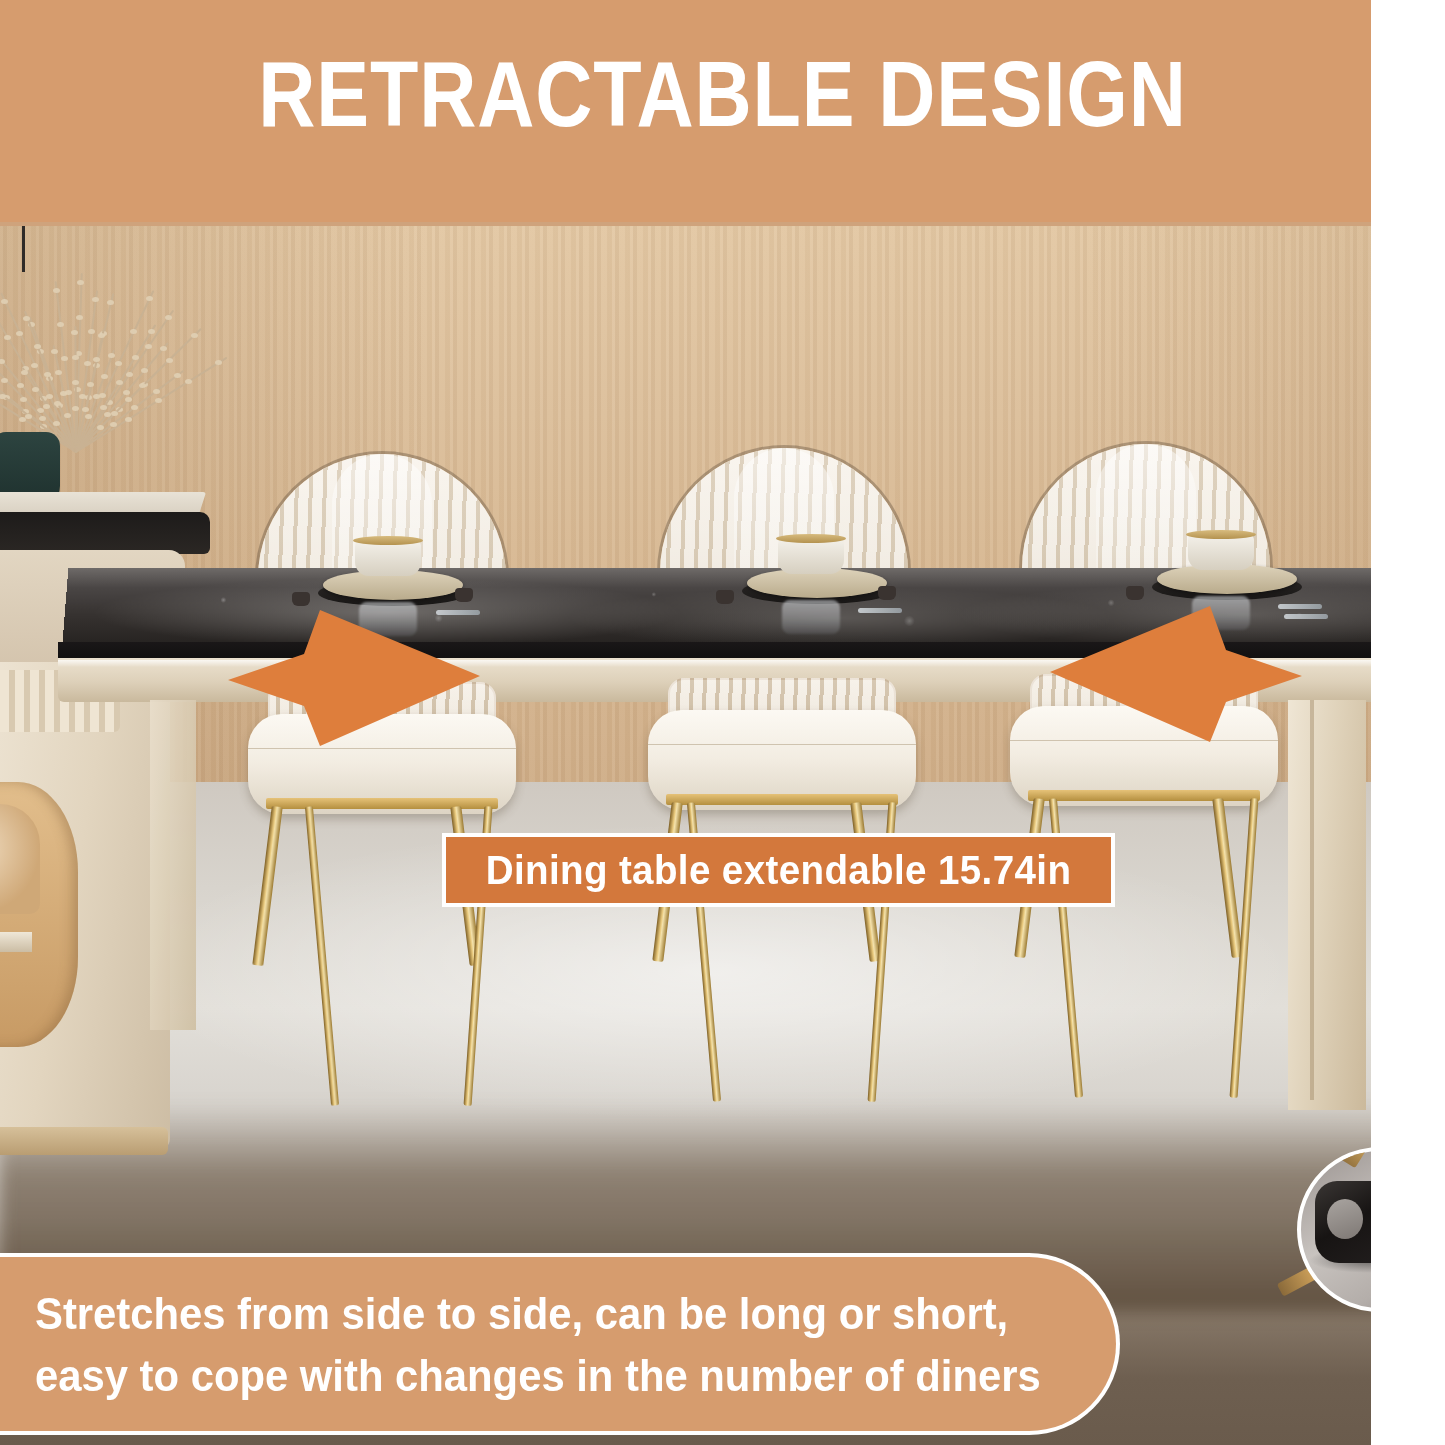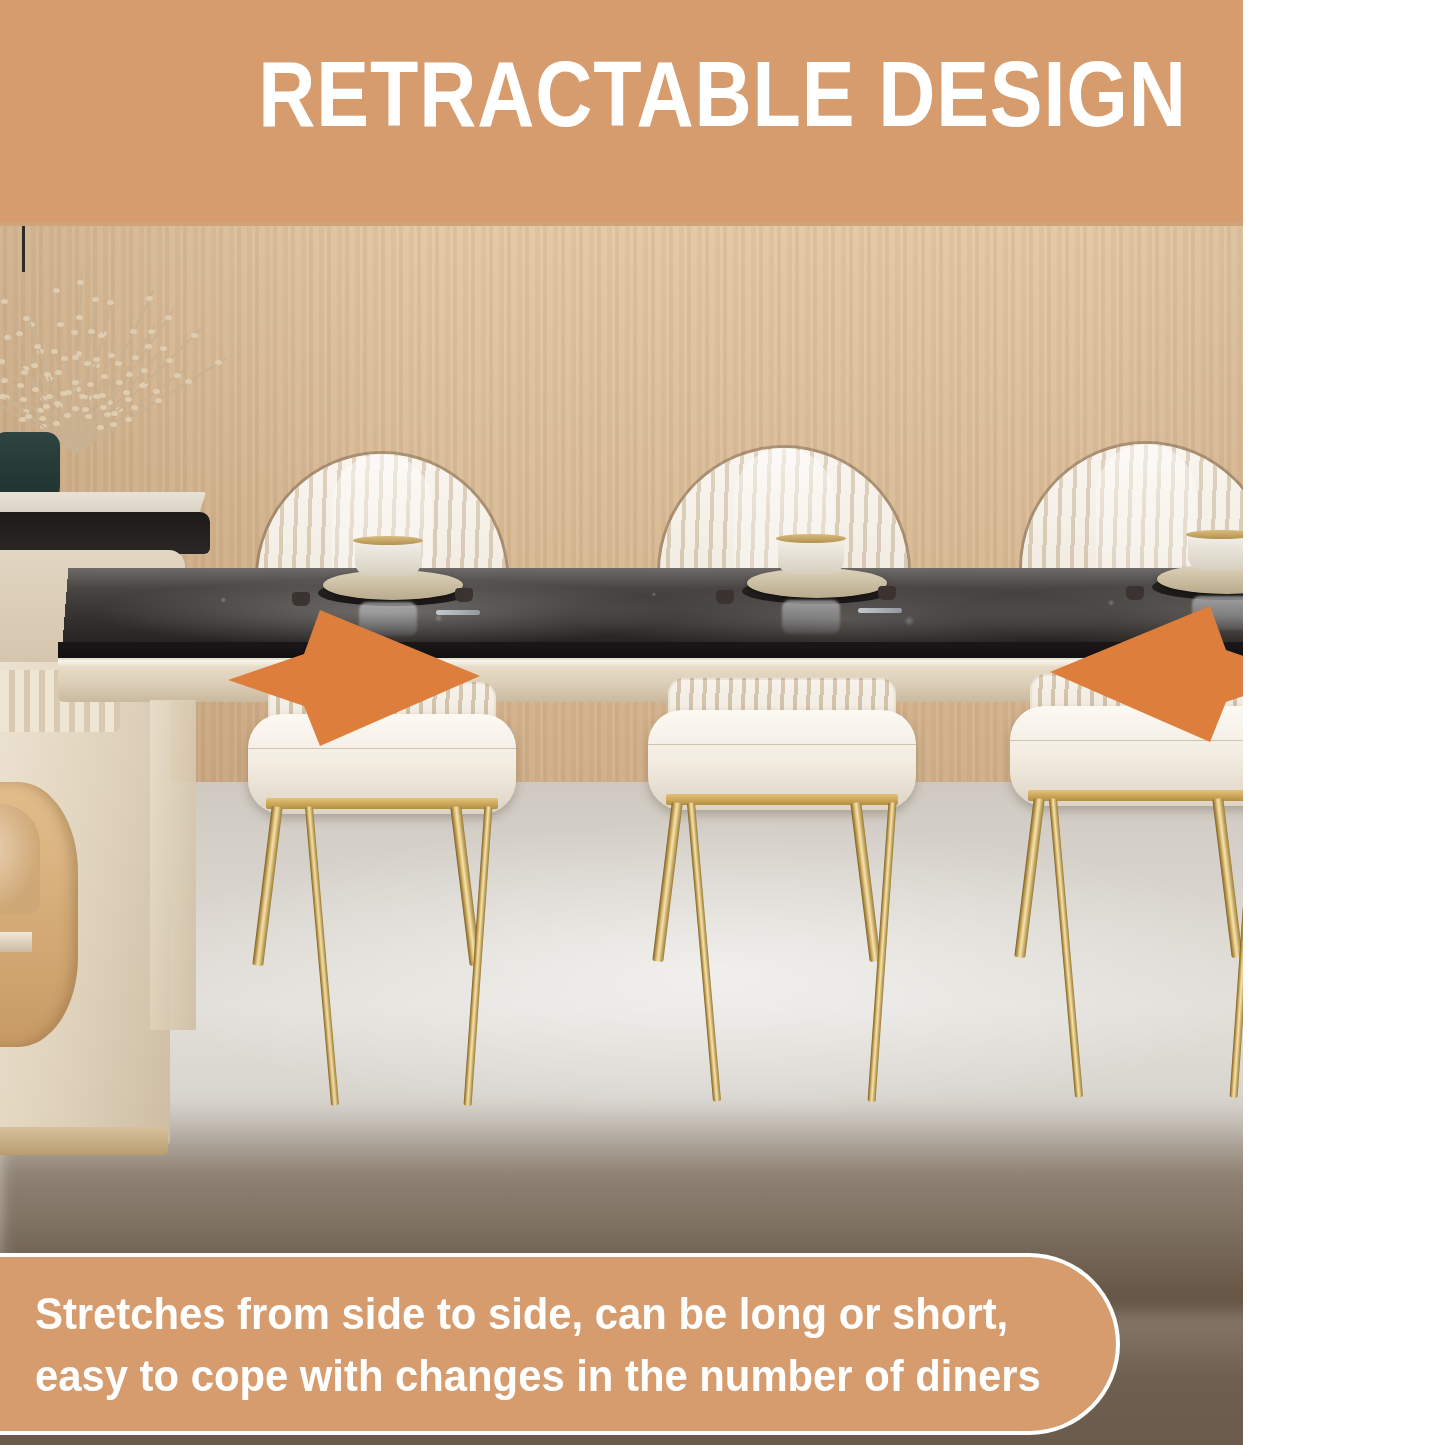--- a/index.html
+++ b/index.html
@@ -1,20 +1,20 @@
 <!DOCTYPE html>
 <html><head>
 <meta charset="utf-8">
 <style>
   html,body{margin:0;padding:0;background:#ffffff;}
   body{font-family:"Liberation Sans",sans-serif;}
 
   #page{
     position:relative;
-    width:1243px;height:1445px;
+    width:1371px;height:1445px;
     overflow:hidden;
     background:#e9e7e4;
   }
 
   
   .header-banner{
     position:absolute;left:0;top:0;width:1445px;height:222px;
     background:#d69c6e;
     z-index:60;
   }
@@ -648,19 +648,22 @@
     <div class="caster-inset" style="top:925px;">
       <div class="caster-rodline"></div>
       <div class="caster-shadow"></div>
       <div class="caster-body"></div>
       <div class="caster-cyl"></div>
       <div class="caster-hole"></div>
     </div>
 
   </div>
 
+  <div class="label-bar">
+    <span class="label-text">Dining table extendable 15.74in</span>
+  </div>
 
   <div class="caption-panel">
     <div class="caption-line">Stretches from side to side, can be long or short,</div>
     <div class="caption-line">easy to cope with changes in the number of diners</div>
   </div>
 
 </div>
 
 </body></html>

